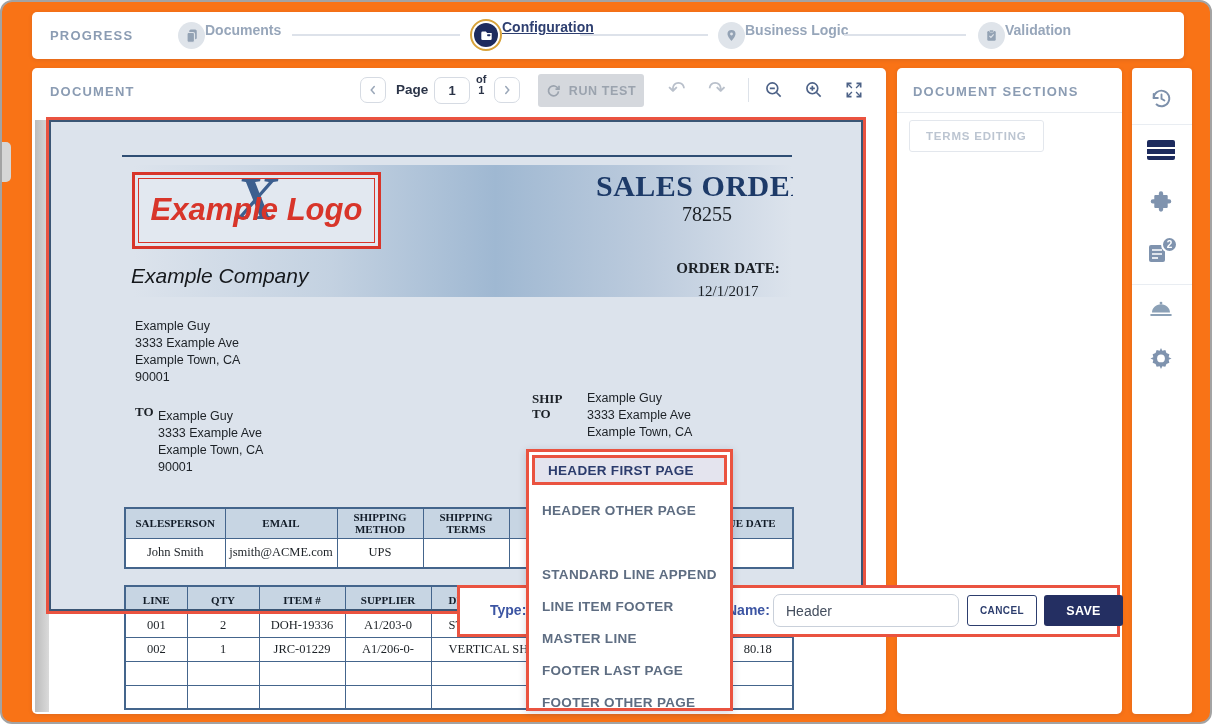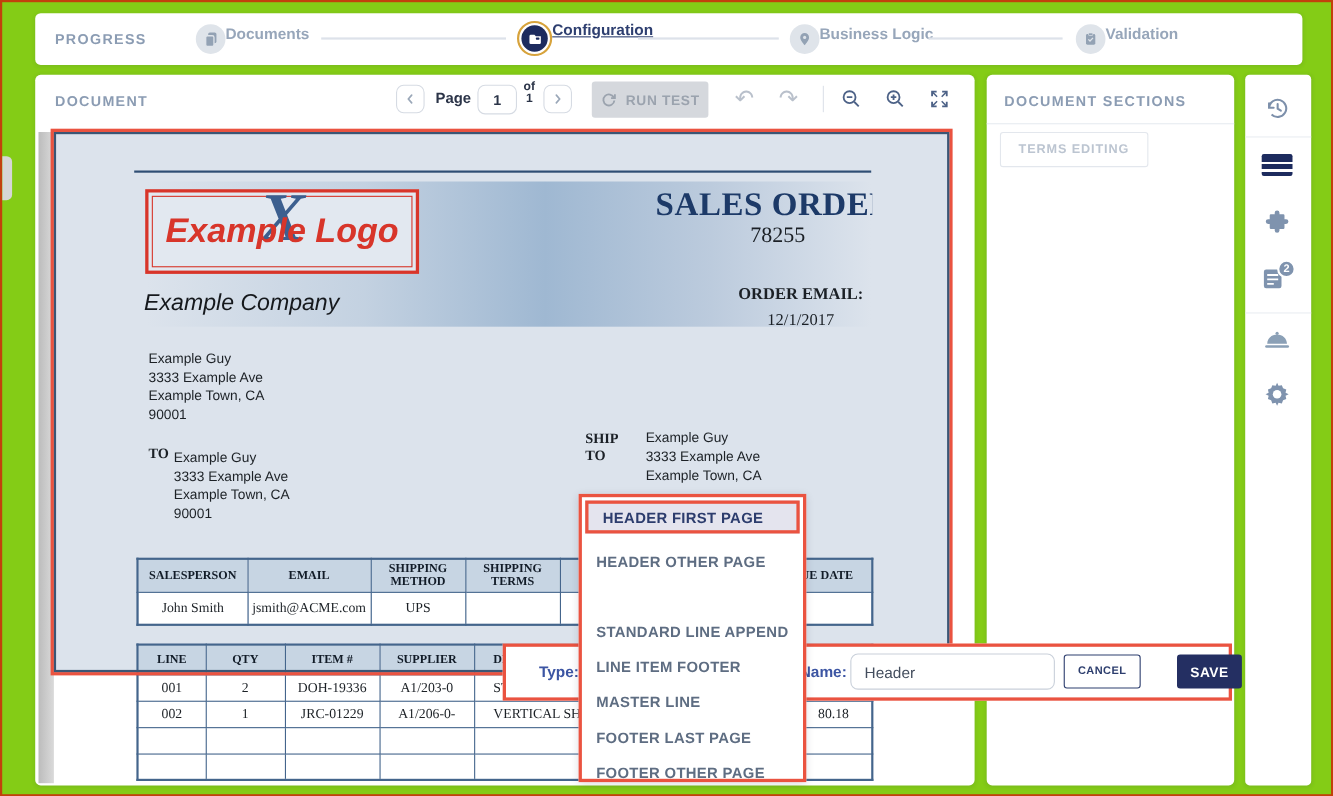--- a/index.html
+++ b/index.html
@@ -1,18 +1,18 @@
 <!DOCTYPE html>
 <html><head>
 <meta charset="utf-8">
 <style>
   html,body{margin:0;padding:0;background:#fff;}
   *{box-sizing:border-box;}
   body{font-family:"Liberation Sans",sans-serif;}
-  .frame{position:relative;width:1212px;height:724px;background:#84cc16;border:2px solid #c2410c;border-radius:0;overflow:hidden;}
+  .frame{position:relative;width:1212px;height:724px;background:#f97316;border:2px solid #a3a3a3;border-radius:12px;overflow:hidden;}
   .abs{position:absolute;}
   .card{background:#fff;border-radius:5px;box-shadow:0 1px 4px rgba(30,40,90,.12);}
   .panel-title{font-size:13px;font-weight:bold;letter-spacing:1.2px;color:#8b9cb3;}
   
   .step{display:flex;align-items:flex-start;gap:0;}
   .step-label{font-size:14px;font-weight:bold;color:#97a6ba;}
   .step-circle{width:27px;height:27px;border-radius:50%;background:#dfe4ea;display:flex;align-items:center;justify-content:center;}
   .cfg-ring{width:32px;height:32px;border-radius:50%;border:2px solid #d7a33c;background:#fff;display:flex;align-items:center;justify-content:center;}
   .cfg-circle{width:24px;height:24px;border-radius:50%;background:#1d2b5e;display:flex;align-items:center;justify-content:center;}
   .connector{border-top:2px solid #dde2ea;height:0;}
@@ -31,21 +31,21 @@
   .addr span{display:block;}
   table.doc{border-collapse:collapse;table-layout:fixed;}
   table.doc td{border:1px solid #44658c;font-family:"Liberation Serif",serif;text-align:center;overflow:hidden;white-space:nowrap;}
   table.doc tr.hd td{background:#c7d5e3;font-weight:bold;font-size:11px;line-height:12px;color:#121c28;}
   table.doc td.cell{font-size:12.5px;color:#1c2126;background:#fff;}
   td.tl{text-align:left !important;padding-left:17px;}
   
   .red-box{border:3px solid #ea5340;}
   .dd-item{font-size:13.5px;font-weight:bold;letter-spacing:.3px;color:#5e6d82;padding-left:13px;height:32px;display:flex;align-items:center;cursor:pointer;}
   .btn-cancel{width:70px;height:31px;background:#fff;border:1.5px solid #2d3e6e;border-radius:3px;font-size:10px;font-weight:bold;letter-spacing:.4px;color:#2d3e6e;cursor:pointer;}
-  .btn-save{width:59px;height:31px;background:#242f62;border:none;border-radius:3px;font-size:12.5px;font-weight:bold;letter-spacing:.4px;color:#fff;cursor:pointer;margin-left:26px;}
+  .btn-save{width:79px;height:31px;background:#242f62;border:none;border-radius:3px;font-size:12.5px;font-weight:bold;letter-spacing:.4px;color:#fff;cursor:pointer;}
   .name-input{width:186px;height:33px;border:1px solid #c9d0da;border-radius:7px;padding:0 12px;font-size:14px;color:#444e5e;font-family:"Liberation Sans",sans-serif;}
   .lbl-blue{font-size:14px;font-weight:bold;color:#3c55a3;}
 </style>
 </head>
 <body>
 
 <div class="frame">
 
   <div class="abs" style="left:0;top:140;top:140px;width:9px;height:40px;background:#d6d6d6;border-radius:0 5px 5px 0;"></div>
 
@@ -175,21 +175,21 @@
       <div class="abs doc-sans" style="left:0;top:17px;width:100%;text-align:center;font-size:31px;font-weight:bold;font-style:italic;color:#d8352a;">Example Logo</div>
     </div>
 
     <div class="abs" style="left:594px;top:167px;width:197px;height:38px;overflow:hidden;">
       <span class="serif" style="font-size:30px;font-weight:bold;color:#1d3a68;white-space:nowrap;letter-spacing:.5px;">SALES ORDER</span>
     </div>
     <div class="abs serif" style="left:630px;top:201px;width:150px;text-align:center;font-size:20px;font-weight:normal;color:#1b2026;">78255</div>
 
     <div class="abs doc-sans" style="left:129px;top:262px;font-size:21px;font-style:italic;color:#15181c;">Example Company</div>
 
-    <div class="abs serif" style="left:661px;top:258px;width:130px;text-align:center;font-size:15px;font-weight:bold;color:#1b2026;">ORDER EMAIL:</div>
+    <div class="abs serif" style="left:661px;top:258px;width:130px;text-align:center;font-size:15px;font-weight:bold;color:#1b2026;">ORDER DATE:</div>
     <div class="abs serif" style="left:661px;top:281px;width:130px;text-align:center;font-size:15px;color:#1b2026;">12/1/2017</div>
 
     <div class="abs addr doc-sans" style="left:133px;top:316px;">
       <span>Example Guy</span>
       <span>3333 Example Ave</span>
       <span>Example Town, CA</span>
       <span>90001</span>
     </div>
 
     <div class="abs serif" style="left:133px;top:402px;font-size:13px;font-weight:bold;color:#1b2026;">TO</div>

